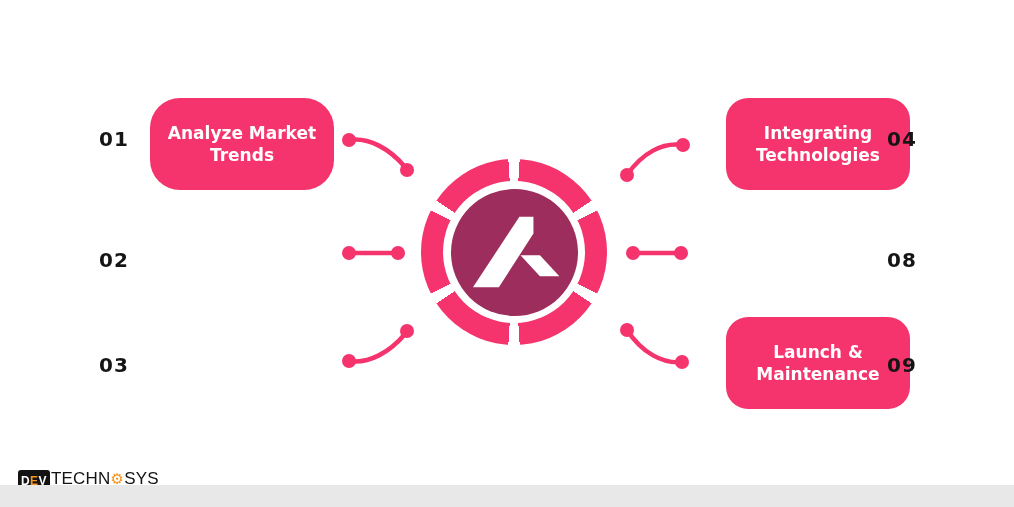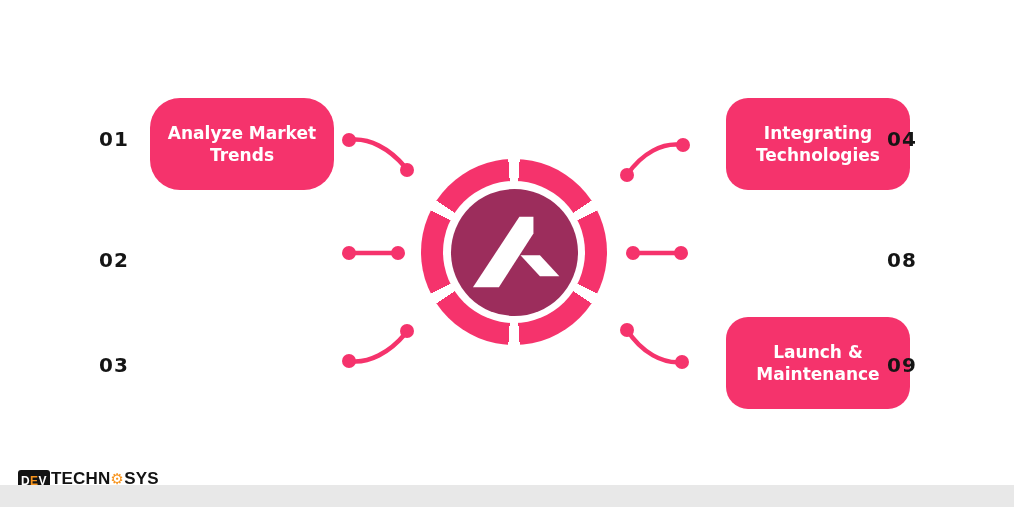--- a/index.html
+++ b/index.html
@@ -53,21 +53,21 @@
 
   
   .brand{position:absolute;left:18px;top:468px;width:150px;height:36px;}
   .monitor{position:absolute;left:0;top:2px;width:32px;height:21px;background:var(--black);
            border-radius:3px;display:flex;align-items:center;justify-content:center;
            font-size:12px;font-weight:bold;color:#fff;letter-spacing:0.5px;
            font-family:"Liberation Sans",sans-serif;}
   .monitor .e{color:var(--orange);}
   .monitor-stand{position:absolute;left:12px;top:23px;width:8px;height:3px;background:var(--black);}
   .monitor-base{position:absolute;left:5px;top:26px;width:22px;height:3px;background:var(--black);border-radius:1.5px;}
-  .brand-name{position:absolute;left:33px;top:1px;font-size:17px;font-weight:700;color:var(--black);
+  .brand-name{position:absolute;left:33px;top:1px;font-size:17px;font-weight:400;color:var(--black);
               white-space:nowrap;font-family:"Liberation Sans",sans-serif;letter-spacing:0.2px;}
   .brand-name .gear{color:var(--orange);font-size:15px;font-family:"DejaVu Sans",sans-serif;}
   .brand-tagline{position:absolute;left:36px;top:20px;font-size:5px;font-weight:bold;
                  letter-spacing:1.7px;color:#2a2a2a;white-space:nowrap;}
 </style>
 </head>
 <body>
 
 <div class="canvas">
 

